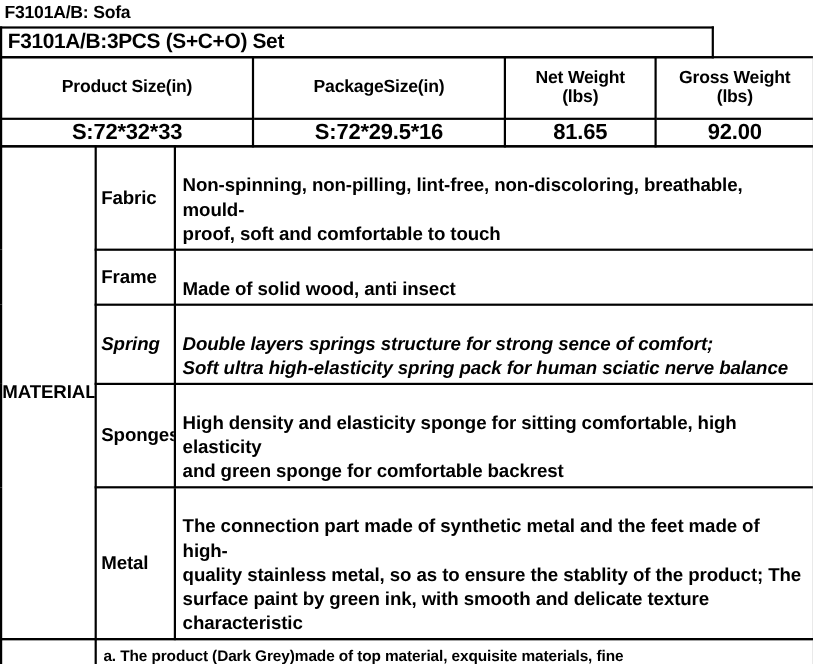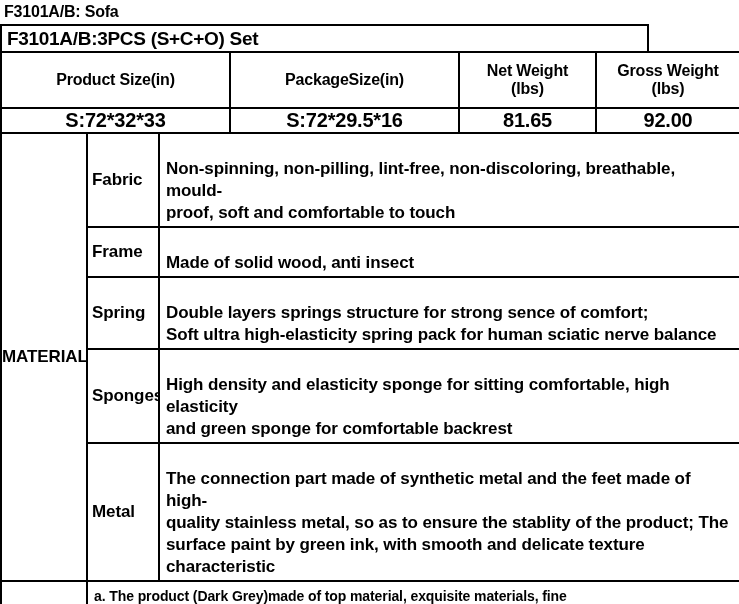--- a/index.html
+++ b/index.html
@@ -71,21 +71,21 @@
   }
   .mat-desc {
     text-align: left;
     padding: 2px 4px 2px 6px;
     line-height: 22px;
     font-size: 14px;
     border-radius: 17px;
   }
   .row-fabric td { height: 54px; }
   .row-frame td { height: 26px; }
-  .row-spring td { height: 55px; }
+  .row-spring td { height: 55px; font-style: italic; }
   .row-sponges td { height: 53px; }
   .row-metal td { height: 67px; }
   
   .char-table td { height: 157px; }
   .char-label {
     text-align: center;
     font-size: 13.5px;
     letter-spacing: -0.4px;
     line-height: 22px;
   }

